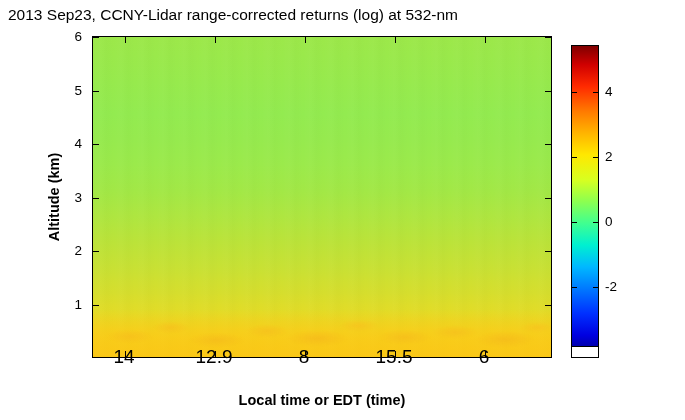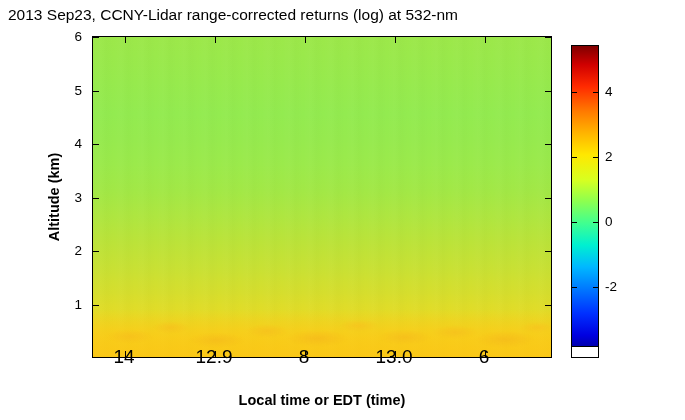--- a/index.html
+++ b/index.html
@@ -167,21 +167,21 @@
     <div class="tick ytick-right" style="top:214px"></div>
     <div class="tick ytick-right" style="top:161px"></div>
     <div class="tick ytick-right" style="top:107px"></div>
     <div class="tick ytick-right" style="top:54px"></div>
     <div class="tick ytick-right" style="top:0px"></div>
   </div>
 
   <div class="xlab" style="left:32px">14</div>
   <div class="xlab" style="left:122px">12.9</div>
   <div class="xlab" style="left:212px">8</div>
-  <div class="xlab" style="left:302px">13.0</div>
+  <div class="xlab" style="left:302px">15.5</div>
   <div class="xlab" style="left:392px">6</div>
 
   <div class="ylab" style="top:268px">1</div>
   <div class="ylab" style="top:214px">2</div>
   <div class="ylab" style="top:161px">3</div>
   <div class="ylab" style="top:107px">4</div>
   <div class="ylab" style="top:54px">5</div>
   <div class="ylab" style="top:0px">6</div>
 </div>
 

